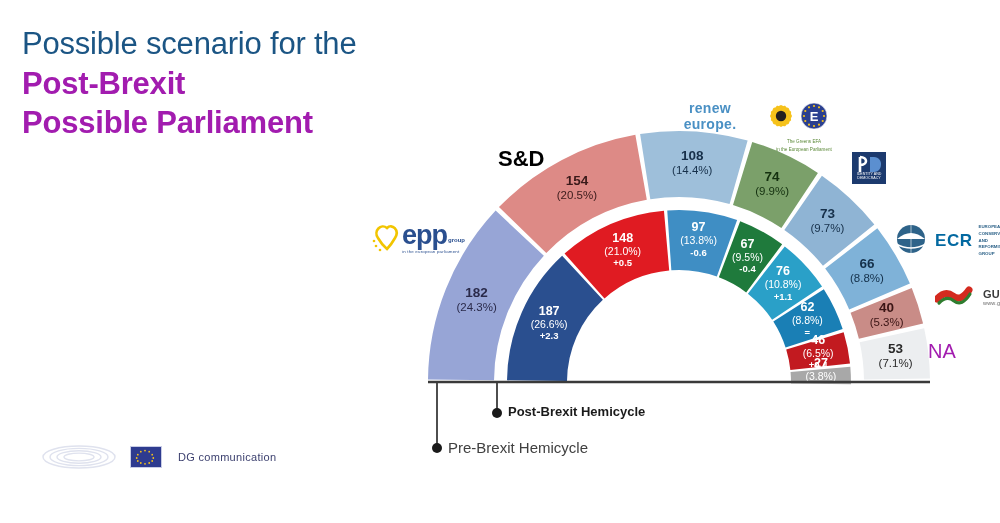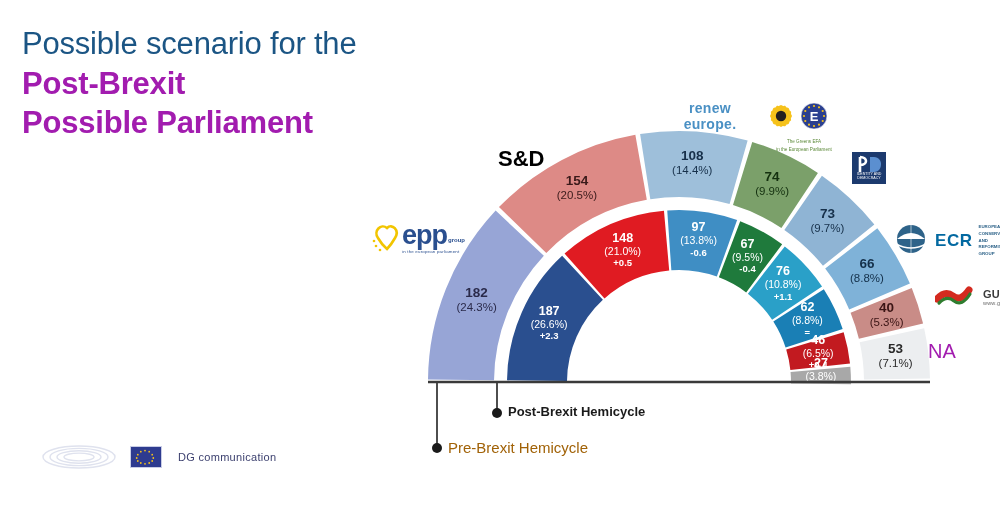--- a/index.html
+++ b/index.html
@@ -54,21 +54,21 @@
   .id-sub{font-size:3.6px;color:#ffffff;line-height:1.3;padding-bottom:3px;text-align:center;}
 
   
   .epp-wrap{position:absolute;left:372px;top:222px;display:flex;align-items:center;justify-content:flex-end;}
   .epp-word{font-size:27px;font-weight:bold;color:#2a4f8f;letter-spacing:-1px;line-height:.85;}
   .epp-tag{font-size:4.4px;color:#2a4f8f;margin-top:2px;letter-spacing:.2px;}
 
   
   .leg{position:absolute;font-family:"Liberation Sans",sans-serif;}
   .leg-post{left:508px;top:404px;font-size:13px;font-weight:bold;color:#1a1a1a;}
-  .leg-pre{left:448px;top:439px;font-size:15px;color:#a16207;}
+  .leg-pre{left:448px;top:439px;font-size:15px;color:#404040;}
 
   
   .dg{position:absolute;left:40px;top:440px;display:flex;align-items:center;gap:16px;}
   .dg-flag{width:30px;height:20px;background:#2e3b8f;position:relative;border:1px solid #c9cde6;}
   .dg-txt{font-size:11px;color:#3b3f6e;letter-spacing:.3px;}
 </style>
 </head>
 <body>
 
 <div class="stage">

